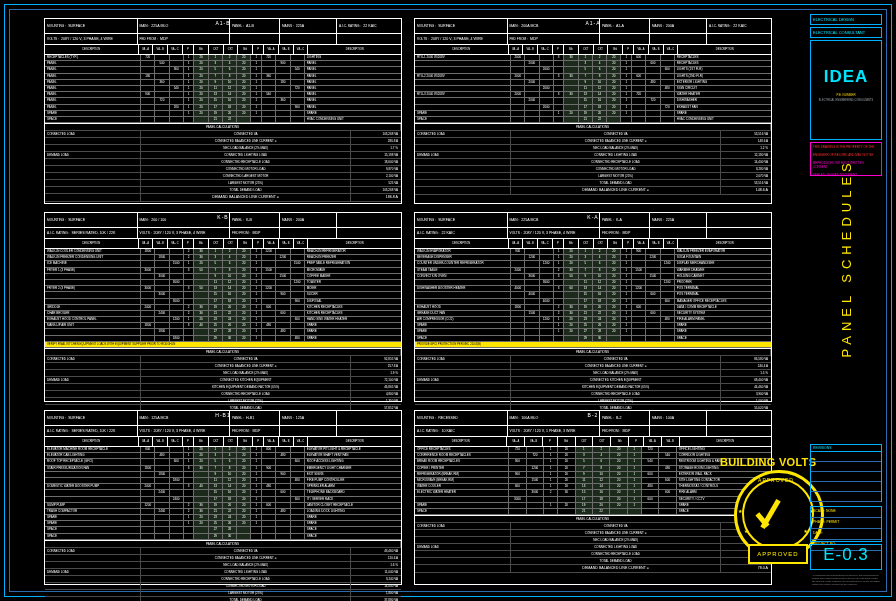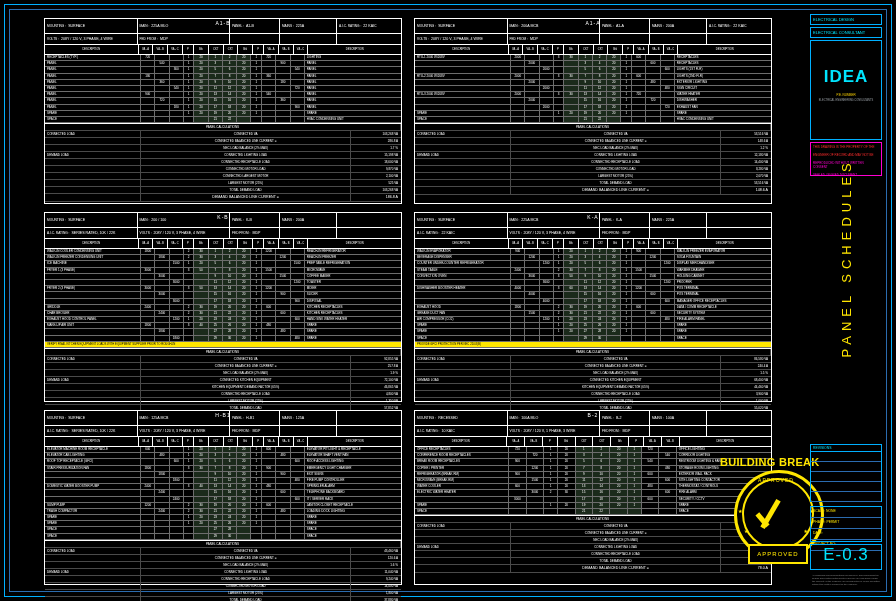--- a/index.html
+++ b/index.html
@@ -1938,21 +1938,21 @@
           <div class="calcrow big">
             <div class="lab"></div>
             <div class="mid">DEMAND BALANCED LINE CURRENT =</div>
             <div class="v">78.0  A</div>
           </div>
         </div>
       <div class="pnl-title">B-2</div>
     </div>
 
     <div class="permit">
-      <div class="permit-title">BUILDING BREAK</div>
+      <div class="permit-title">BUILDING VOLTS</div>
       <div class="seal">
         <div class="seal-circ"></div>
         <div class="seal-ring"></div>
         <div class="seal-top">APPROVED</div>
         <div class="seal-check"></div>
         <div class="star" style="left:4px;top:38px;">★</div>
         <div class="star" style="right:4px;top:38px;">★</div>
         <div class="star" style="left:10px;top:58px;">★</div>
         <div class="star" style="right:10px;top:58px;">★</div>
         <div class="seal-ribbon">APPROVED</div>

